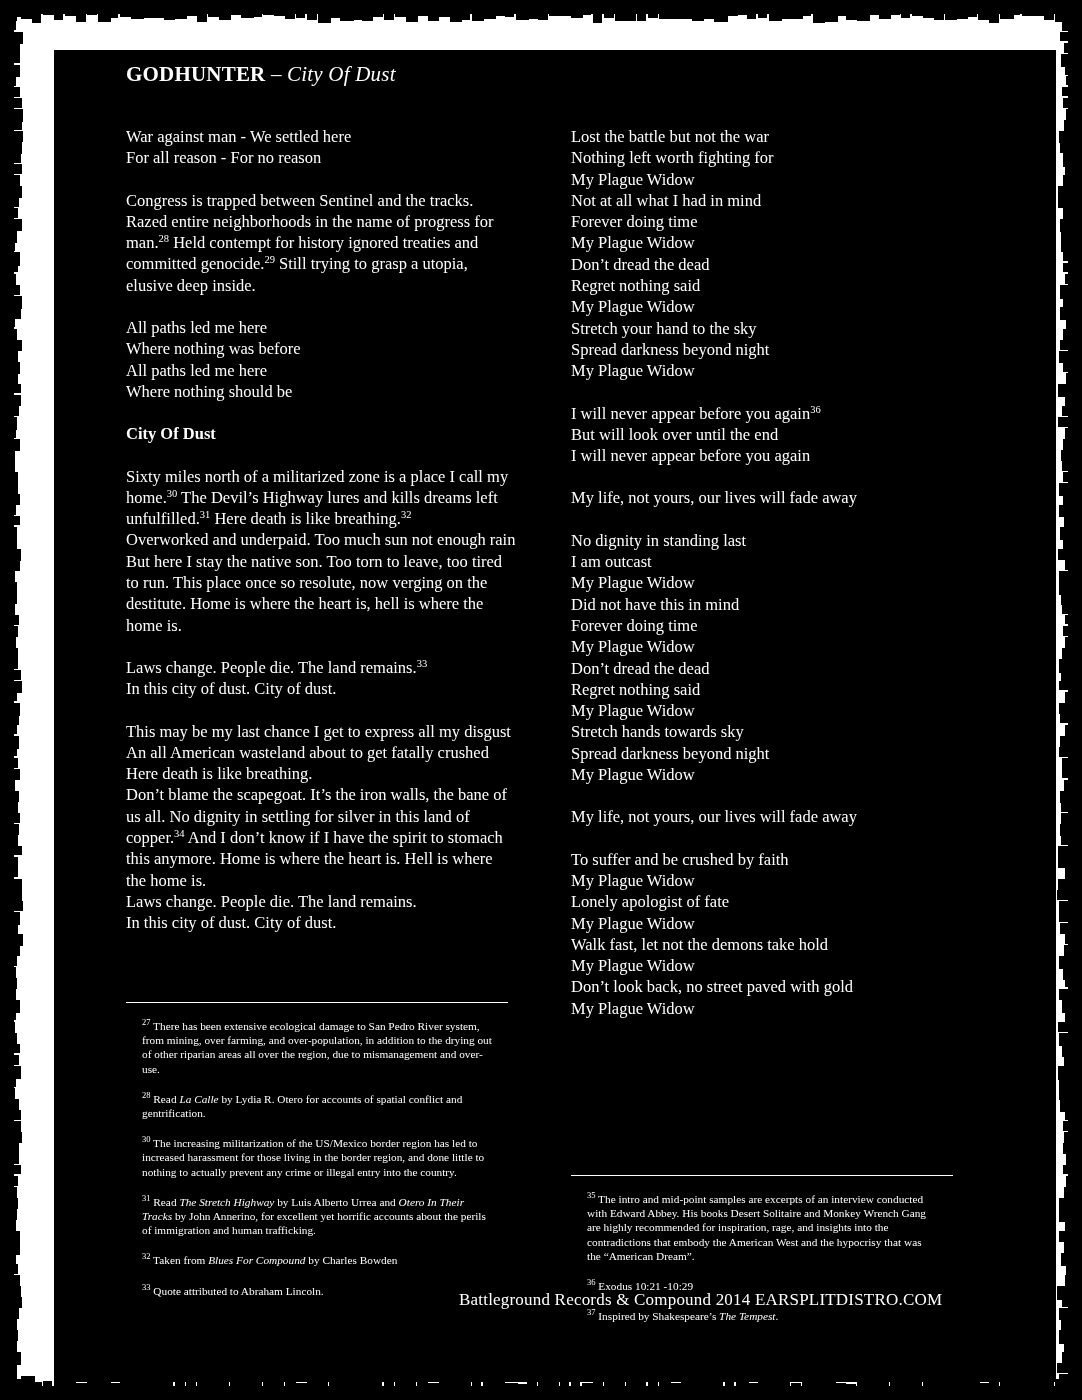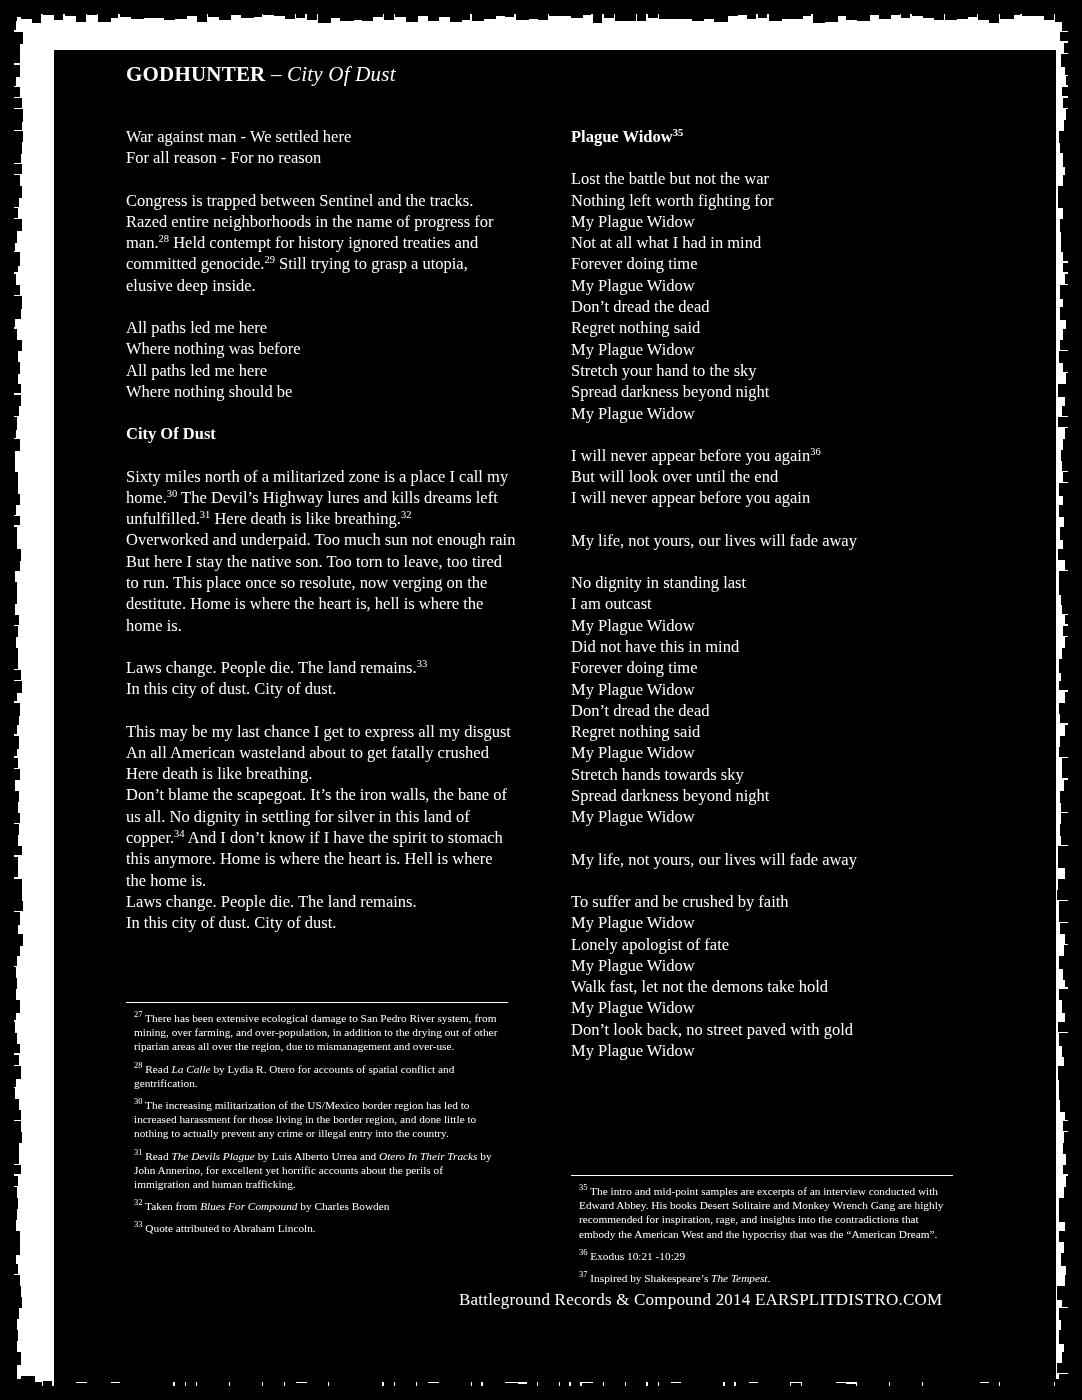--- a/index.html
+++ b/index.html
@@ -98,21 +98,21 @@
     line-height: 14.2px;
     width: 382px;
   }
   .footnotes .rule {
     width: 382px;
     height: 1px;
     background: #ffffff;
     margin-bottom: 7px;
   }
   .fn {
-    margin: 8px;
+    margin: 16px;
     text-indent: 0;
   }
   .fn sup {
     font-size: 8.5px;
   }
   .fn-left {
     left: 126px;
     top: 1002px;
   }
   .fn-right {
@@ -602,21 +602,20 @@
         <div class="block">Laws change. People die. The land remains.<sup>33</sup>
 In this city of dust. City of dust.</div>
         <div class="block">This may be my last chance I get to express all my disgust
 An all American wasteland about to get fatally crushed
 Here death is like breathing.
 Don’t blame the scapegoat. It’s the iron walls, the bane of us all. No dignity in settling for silver in this land of copper.<sup>34</sup> And I don’t know if I have the spirit to stomach this anymore. Home is where the heart is. Hell is where the home is.
 Laws change. People die. The land remains.
 In this city of dust. City of dust.</div>
       </div>
     <div class="col col-right" id="right-col">
-        <div class="heading">Plague Widow<sup>35</sup></div>
         <div class="block">Lost the battle but not the war
 Nothing left worth fighting for
 My Plague Widow
 Not at all what I had in mind
 Forever doing time
 My Plague Widow
 Don’t dread the dead
 Regret nothing said
 My Plague Widow
 Stretch your hand to the sky
@@ -648,21 +647,21 @@
 Don’t look back, no street paved with gold
 My Plague Widow</div>
       </div>
 
     <div class="footnotes fn-left">
       <div class="rule"></div>
       <div id="fn-left-body">
           <p class="fn"><sup>27</sup> There has been extensive ecological damage to San Pedro River system, from mining, over farming, and over-population, in addition to the drying out of other riparian areas all over the region, due to mismanagement and over-use.</p>
           <p class="fn"><sup>28</sup> Read <em>La Calle</em> by Lydia R. Otero for accounts of spatial conflict and gentrification.</p>
           <p class="fn"><sup>30</sup> The increasing militarization of the US/Mexico border region has led to increased harassment for those living in the border region, and done little to nothing to actually prevent any crime or illegal entry into the country.</p>
-          <p class="fn"><sup>31</sup> Read <em>The Devils Plague</em> by Luis Alberto Urrea and <em>Otero In Their Tracks</em> by John Annerino, for excellent yet horrific accounts about the perils of immigration and human trafficking.</p>
+          <p class="fn"><sup>31</sup> Read <em>The Stretch Highway</em> by Luis Alberto Urrea and <em>Otero In Their Tracks</em> by John Annerino, for excellent yet horrific accounts about the perils of immigration and human trafficking.</p>
           <p class="fn"><sup>32</sup> Taken from <em>Blues For Compound</em> by Charles Bowden</p>
           <p class="fn"><sup>33</sup> Quote attributed to Abraham Lincoln.</p>
         </div>
     </div>
 
     <div class="footnotes fn-right">
       <div class="rule"></div>
       <div id="fn-right-body">
           <p class="fn"><sup>35</sup> The intro and mid-point samples are excerpts of an interview conducted with Edward Abbey. His books Desert Solitaire and Monkey Wrench Gang are highly recommended for inspiration, rage, and insights into the contradictions that embody the American West and the hypocrisy that was the “American Dream”.</p>
           <p class="fn"><sup>36</sup> Exodus 10:21 -10:29</p>

